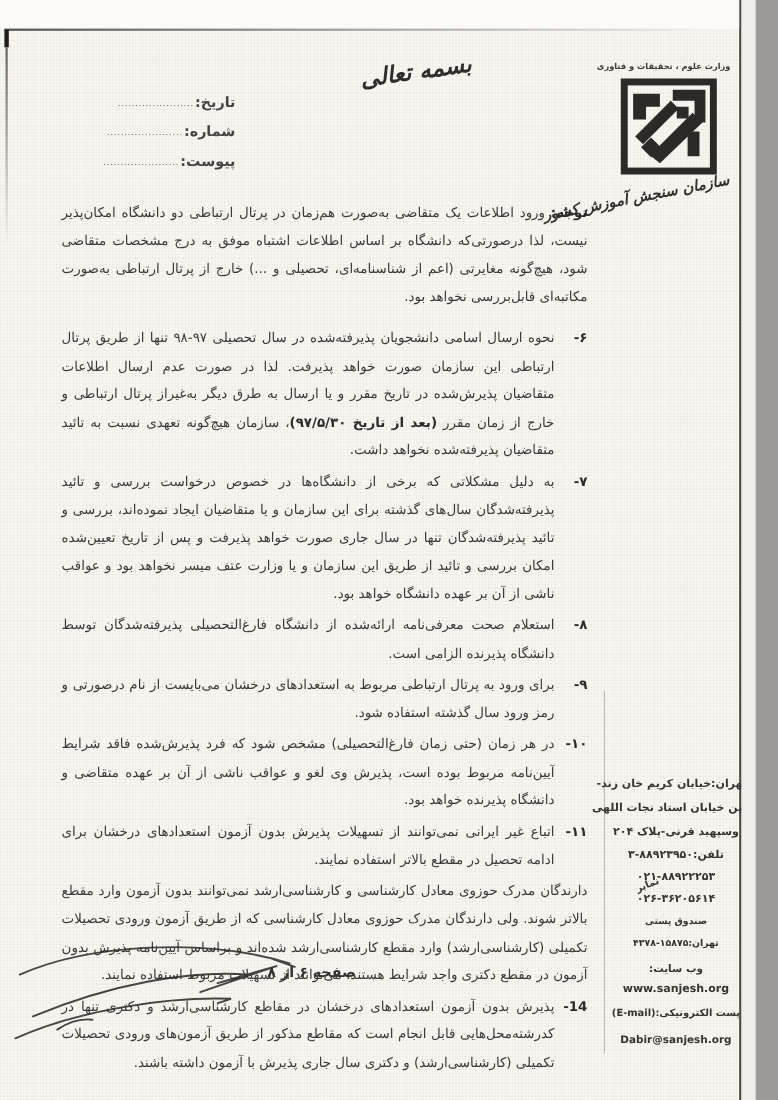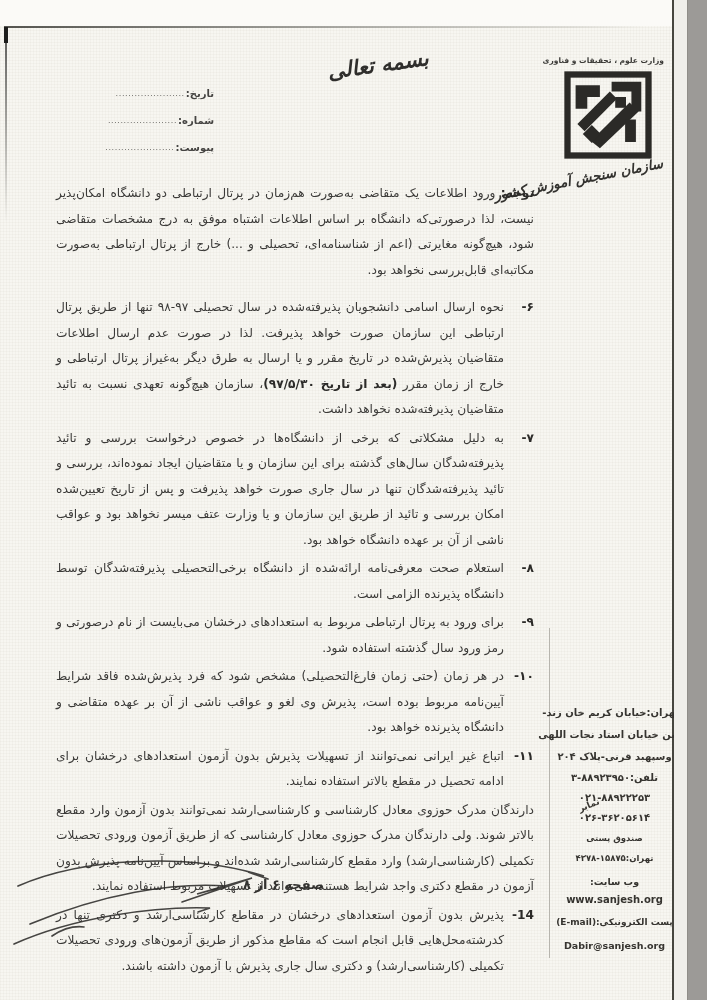--- a/index.html
+++ b/index.html
@@ -33,21 +33,21 @@
     background:linear-gradient(rgba(40,40,38,.7), transparent);}
   
   .bismillah{
     position:absolute;left:308px;top:52px;width:140px;text-align:center;
     font-family:"DejaVu Serif", serif;font-style:italic;font-weight:bold;
     font-size:21px;color:#2f2e2c;transform:rotate(-8deg);direction:rtl;
   }
   
   .ref-fields{position:absolute;left:84px;top:80px;width:130px;direction:rtl;}
   .ref-row{display:flex;align-items:center;height:27px;}
-  .ref-label{font-size:10px;color:#454442;font-weight:bold;white-space:nowrap;}
+  .ref-label{font-size:13px;color:#454442;font-weight:bold;white-space:nowrap;}
   .ref-dots{font-size:8px;color:#6a6965;letter-spacing:.6px;overflow:hidden;white-space:nowrap;margin-right:1px;}
   
   .letterhead{position:absolute;left:552px;top:56px;width:112px;text-align:left;direction:rtl;}
   .ministry-line{font-size:7.5px;font-weight:bold;color:#3c3b38;white-space:nowrap;}
   .logo-box{width:92px;height:90px;margin:5px auto 0 auto;}
   .org-name{
     font-family:"DejaVu Serif", serif;font-style:italic;font-weight:bold;
     font-size:13.5px;color:#33322f;white-space:nowrap;
     transform:rotate(-11deg);margin:8px 0 0 -14px;width:140px;
   }
@@ -142,21 +142,21 @@
       <span class="item-body"><span>نحوه ارسال اسامی دانشجویان پذیرفته‌شده در سال تحصیلی ۹۷-۹۸ تنها از طریق پرتال ارتباطی این سازمان صورت خواهد پذیرفت. لذا در صورت عدم ارسال اطلاعات متقاضیان پذیرش‌شده در تاریخ مقرر و یا ارسال به طرق دیگر به‌غیراز پرتال ارتباطی و خارج از زمان مقرر </span><span class="bold-seg">(بعد از تاریخ ۹۷/۵/۳۰)</span><span>، سازمان هیچ‌گونه تعهدی نسبت به تائید متقاضیان پذیرفته‌شده نخواهد داشت.</span></span>
     </div>
 
     <div class="doc-item">
       <span class="item-no">۷-</span>
       <span class="item-body"><span>به دلیل مشکلاتی که برخی از دانشگاه‌ها در خصوص درخواست بررسی و تائید پذیرفته‌شدگان سال‌های گذشته برای این سازمان و یا متقاضیان ایجاد نموده‌اند، بررسی و تائید پذیرفته‌شدگان تنها در سال جاری صورت خواهد پذیرفت و پس از تاریخ تعیین‌شده امکان بررسی و تائید از طریق این سازمان و یا وزارت عتف میسر نخواهد بود و عواقب ناشی از آن بر عهده دانشگاه خواهد بود.</span><span class="bold-seg"></span><span></span></span>
     </div>
 
     <div class="doc-item">
       <span class="item-no">۸-</span>
-      <span class="item-body"><span>استعلام صحت معرفی‌نامه ارائه‌شده از دانشگاه برخی‌التحصیلی پذیرفته‌شدگان توسط دانشگاه پذیرنده الزامی است.</span><span class="bold-seg"></span><span></span></span>
+      <span class="item-body"><span>استعلام صحت معرفی‌نامه ارائه‌شده از دانشگاه فارغ‌التحصیلی پذیرفته‌شدگان توسط دانشگاه پذیرنده الزامی است.</span><span class="bold-seg"></span><span></span></span>
     </div>
 
     <div class="doc-item">
       <span class="item-no">۹-</span>
       <span class="item-body"><span>برای ورود به پرتال ارتباطی مربوط به استعدادهای درخشان می‌بایست از نام درصورتی و رمز ورود سال گذشته استفاده شود.</span><span class="bold-seg"></span><span></span></span>
     </div>
 
     <div class="doc-item">
       <span class="item-no">۱۰-</span>
       <span class="item-body"><span>در هر زمان (حتی زمان فارغ‌التحصیلی) مشخص شود که فرد پذیرش‌شده فاقد شرایط آیین‌نامه مربوط بوده است، پذیرش وی لغو و عواقب ناشی از آن بر عهده متقاضی و دانشگاه پذیرنده خواهد بود.</span><span class="bold-seg"></span><span></span></span>

